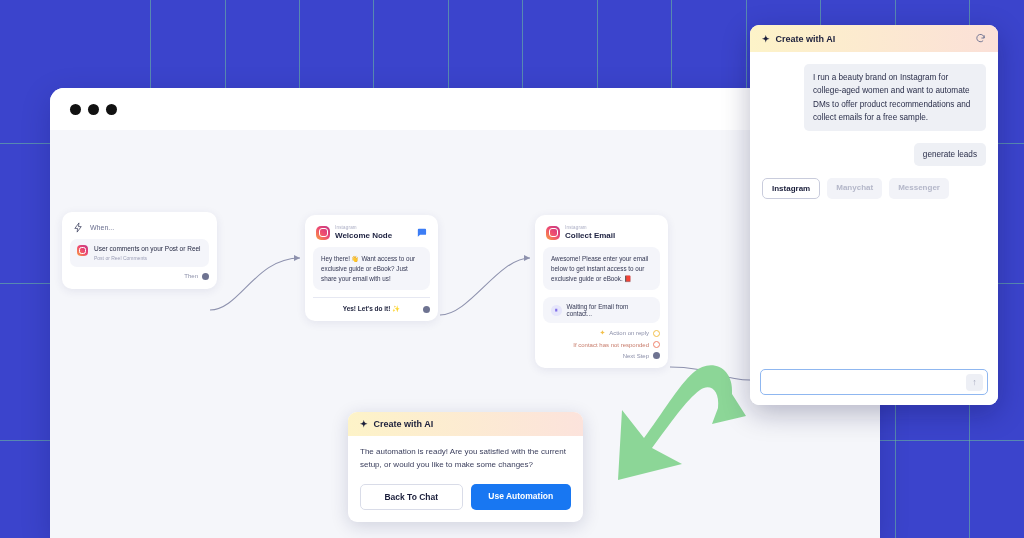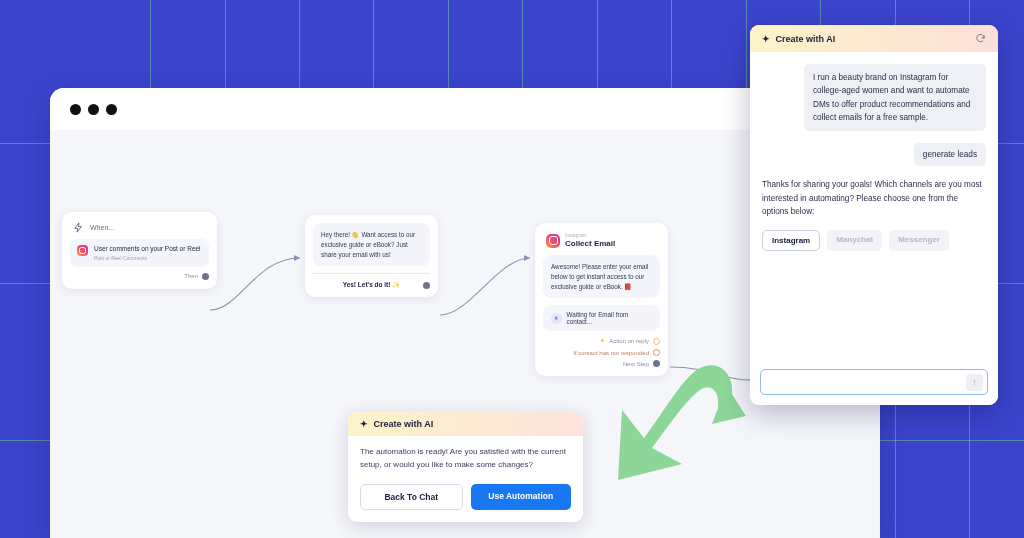--- a/index.html
+++ b/index.html
@@ -88,21 +88,21 @@
   .port {
     width: 7px; height: 7px; border-radius: 50%;
     background: #6E7391;
   }
   .port.hollow-y { background: #fff; border: 1.4px solid #F3C04A; }
   .port.hollow-r { background: #fff; border: 1.4px solid #F0826B; }
 
   
   .node-msg { width: 133px; }
   .node-welcome { left: 255px; top: 85px; }
-  .node-collect { left: 485px; top: 93px; }
+  .node-collect { left: 485px; top: 85px; }
   .msg-head { display: flex; align-items: center; gap: 5px; padding: 2px 3px 7px 3px; }
   .ig-ring.big { width: 14px; height: 14px; border-radius: 5px; }
   .ig-ring.big::after { inset: 2.5px; border-radius: 3px; }
   .msg-head .plat { font-size: 4.5px; color: #A8ABC2; letter-spacing: .2px; }
   .msg-head .title { font-size: 8px; color: #1D2140; font-weight: 600; margin-top: 1px; }
   .bubble-icon {
     margin-left: auto; width: 12px; height: 12px;
     display: flex; align-items: center; justify-content: center;
     color: #3C7DF5;
   }
@@ -295,20 +295,32 @@
             <div class="t2">Post or Reel Comments</div>
           </span>
         </div>
         <div class="port-row">
           <span class="port-lbl">Then</span>
           <span class="port"></span>
         </div>
       </div>
 
       <div class="node node-msg node-welcome">
+        <div class="msg-head">
+          <span class="ig-ring big"></span>
+          <span>
+            <div class="plat">Instagram</div>
+            <div class="title">Welcome Node</div>
+          </span>
+          <span class="bubble-icon">
+            <svg width="11" height="11" viewBox="0 0 24 24" fill="#3C7DF5">
+              <path d="M4 4h16a2 2 0 012 2v9a2 2 0 01-2 2H9l-5 4V6a2 2 0 012-2z"></path>
+            </svg>
+          </span>
+        </div>
         <div class="msg-body">Hey there! 👋 Want access to our exclusive guide or eBook? Just share your email with us!</div>
         <div class="msg-btn">
           <span>Yes! Let's do it! ✨</span>
           <span class="dotport"></span>
         </div>
       </div>
 
       <div class="node node-msg node-collect">
         <div class="msg-head">
           <span class="ig-ring big"></span>
@@ -366,21 +378,20 @@
         <svg width="11" height="11" viewBox="0 0 24 24" fill="none" stroke="#6B7090" stroke-width="2">
           <path d="M20 11a8 8 0 10-2.3 5.7"></path>
             <path d="M20 5v6h-6"></path>
         </svg>
       </span>
     </div>
 
     <div class="ai-body">
       <div class="user-msg">I run a beauty brand on Instagram for college-aged women and want to automate DMs to offer product recommendations and collect emails for a free sample.</div>
       <div class="user-msg short">generate leads</div>
-      <div class="bot-msg">Thanks for sharing your goals! Which channels are you most interested in automating? Please choose one from the options below:</div>
       <div class="chips">
         <div class="chip active">Instagram</div>
         <div class="chip">Manychat</div>
         <div class="chip">Messenger</div>
 
       </div>
 
     </div>
 
     <div class="ai-foot">

